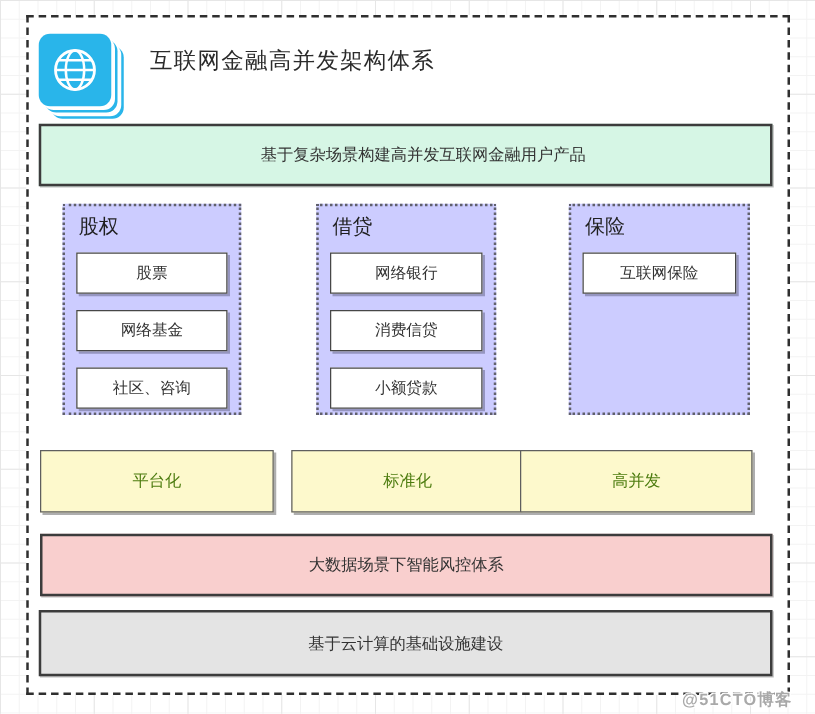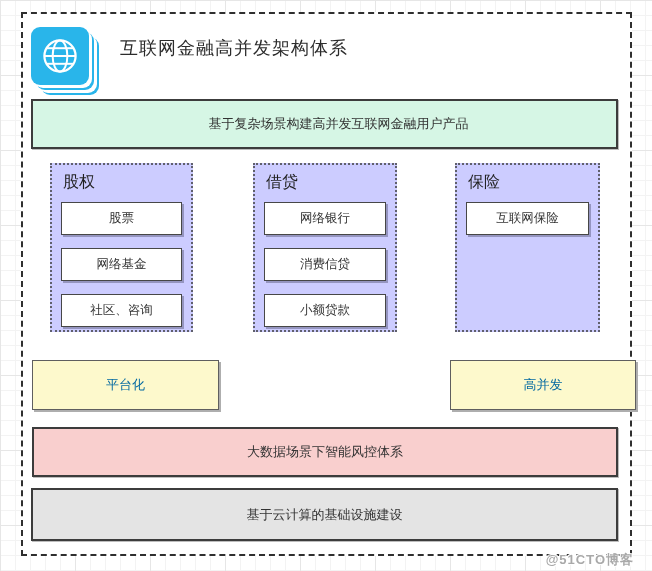--- a/index.html
+++ b/index.html
@@ -59,25 +59,25 @@
     height: 33px; margin-bottom: 13px; background: #ffffff;
     border: 1.5px solid #474747; box-shadow: 2px 2px 0 rgba(60, 60, 90, 0.38);
     display: flex; align-items: center; justify-content: center;
     font-size: 12.5px; color: #333333;
   }
   .cap {
     position: absolute; top: 360px; height: 50px;
     background: #fdf9cc; border: 1.5px solid #5f5f5f;
     box-shadow: 2px 2px 0 #aeaeae;
     display: flex; align-items: center; justify-content: center;
-    font-size: 13px; color: #0369a1;
+    font-size: 13px; color: #4d7c0f;
   }
   .cap-1 { left: 32px;  width: 187px; }
   .cap-2 { left: 233px; width: 186px; }
-  .cap-3 { left: 450px; width: 186px; }
+  .cap-3 { left: 416px; width: 186px; }
   .watermark {
     position: absolute; right: 18px; bottom: 2px;
     font-size: 13px; font-weight: bold; letter-spacing: 1px;
     color: #a9a9a9;
     text-shadow: 1px 1px 0 #ffffff, -1px -1px 0 #ffffff, 1px -1px 0 #ffffff, -1px 1px 0 #ffffff;
   }
 </style>
 </head>
 <body>
 
@@ -112,20 +112,21 @@
     <div class="group-item">消费信贷</div>
     <div class="group-item">小额贷款</div>
   </div>
 
   <div class="group group-3">
     <div class="group-title">保险</div>
     <div class="group-item">互联网保险</div>
   </div>
 
   <div class="cap cap-1">平台化</div>
+  <div class="cap cap-2">标准化</div>
   <div class="cap cap-3">高并发</div>
 
   <div class="bar bar-pink">大数据场景下智能风控体系</div>
   <div class="bar bar-gray">基于云计算的基础设施建设</div>
 
   <div class="watermark">@51CTO博客</div>
 
 </div>
 
 </body></html>

